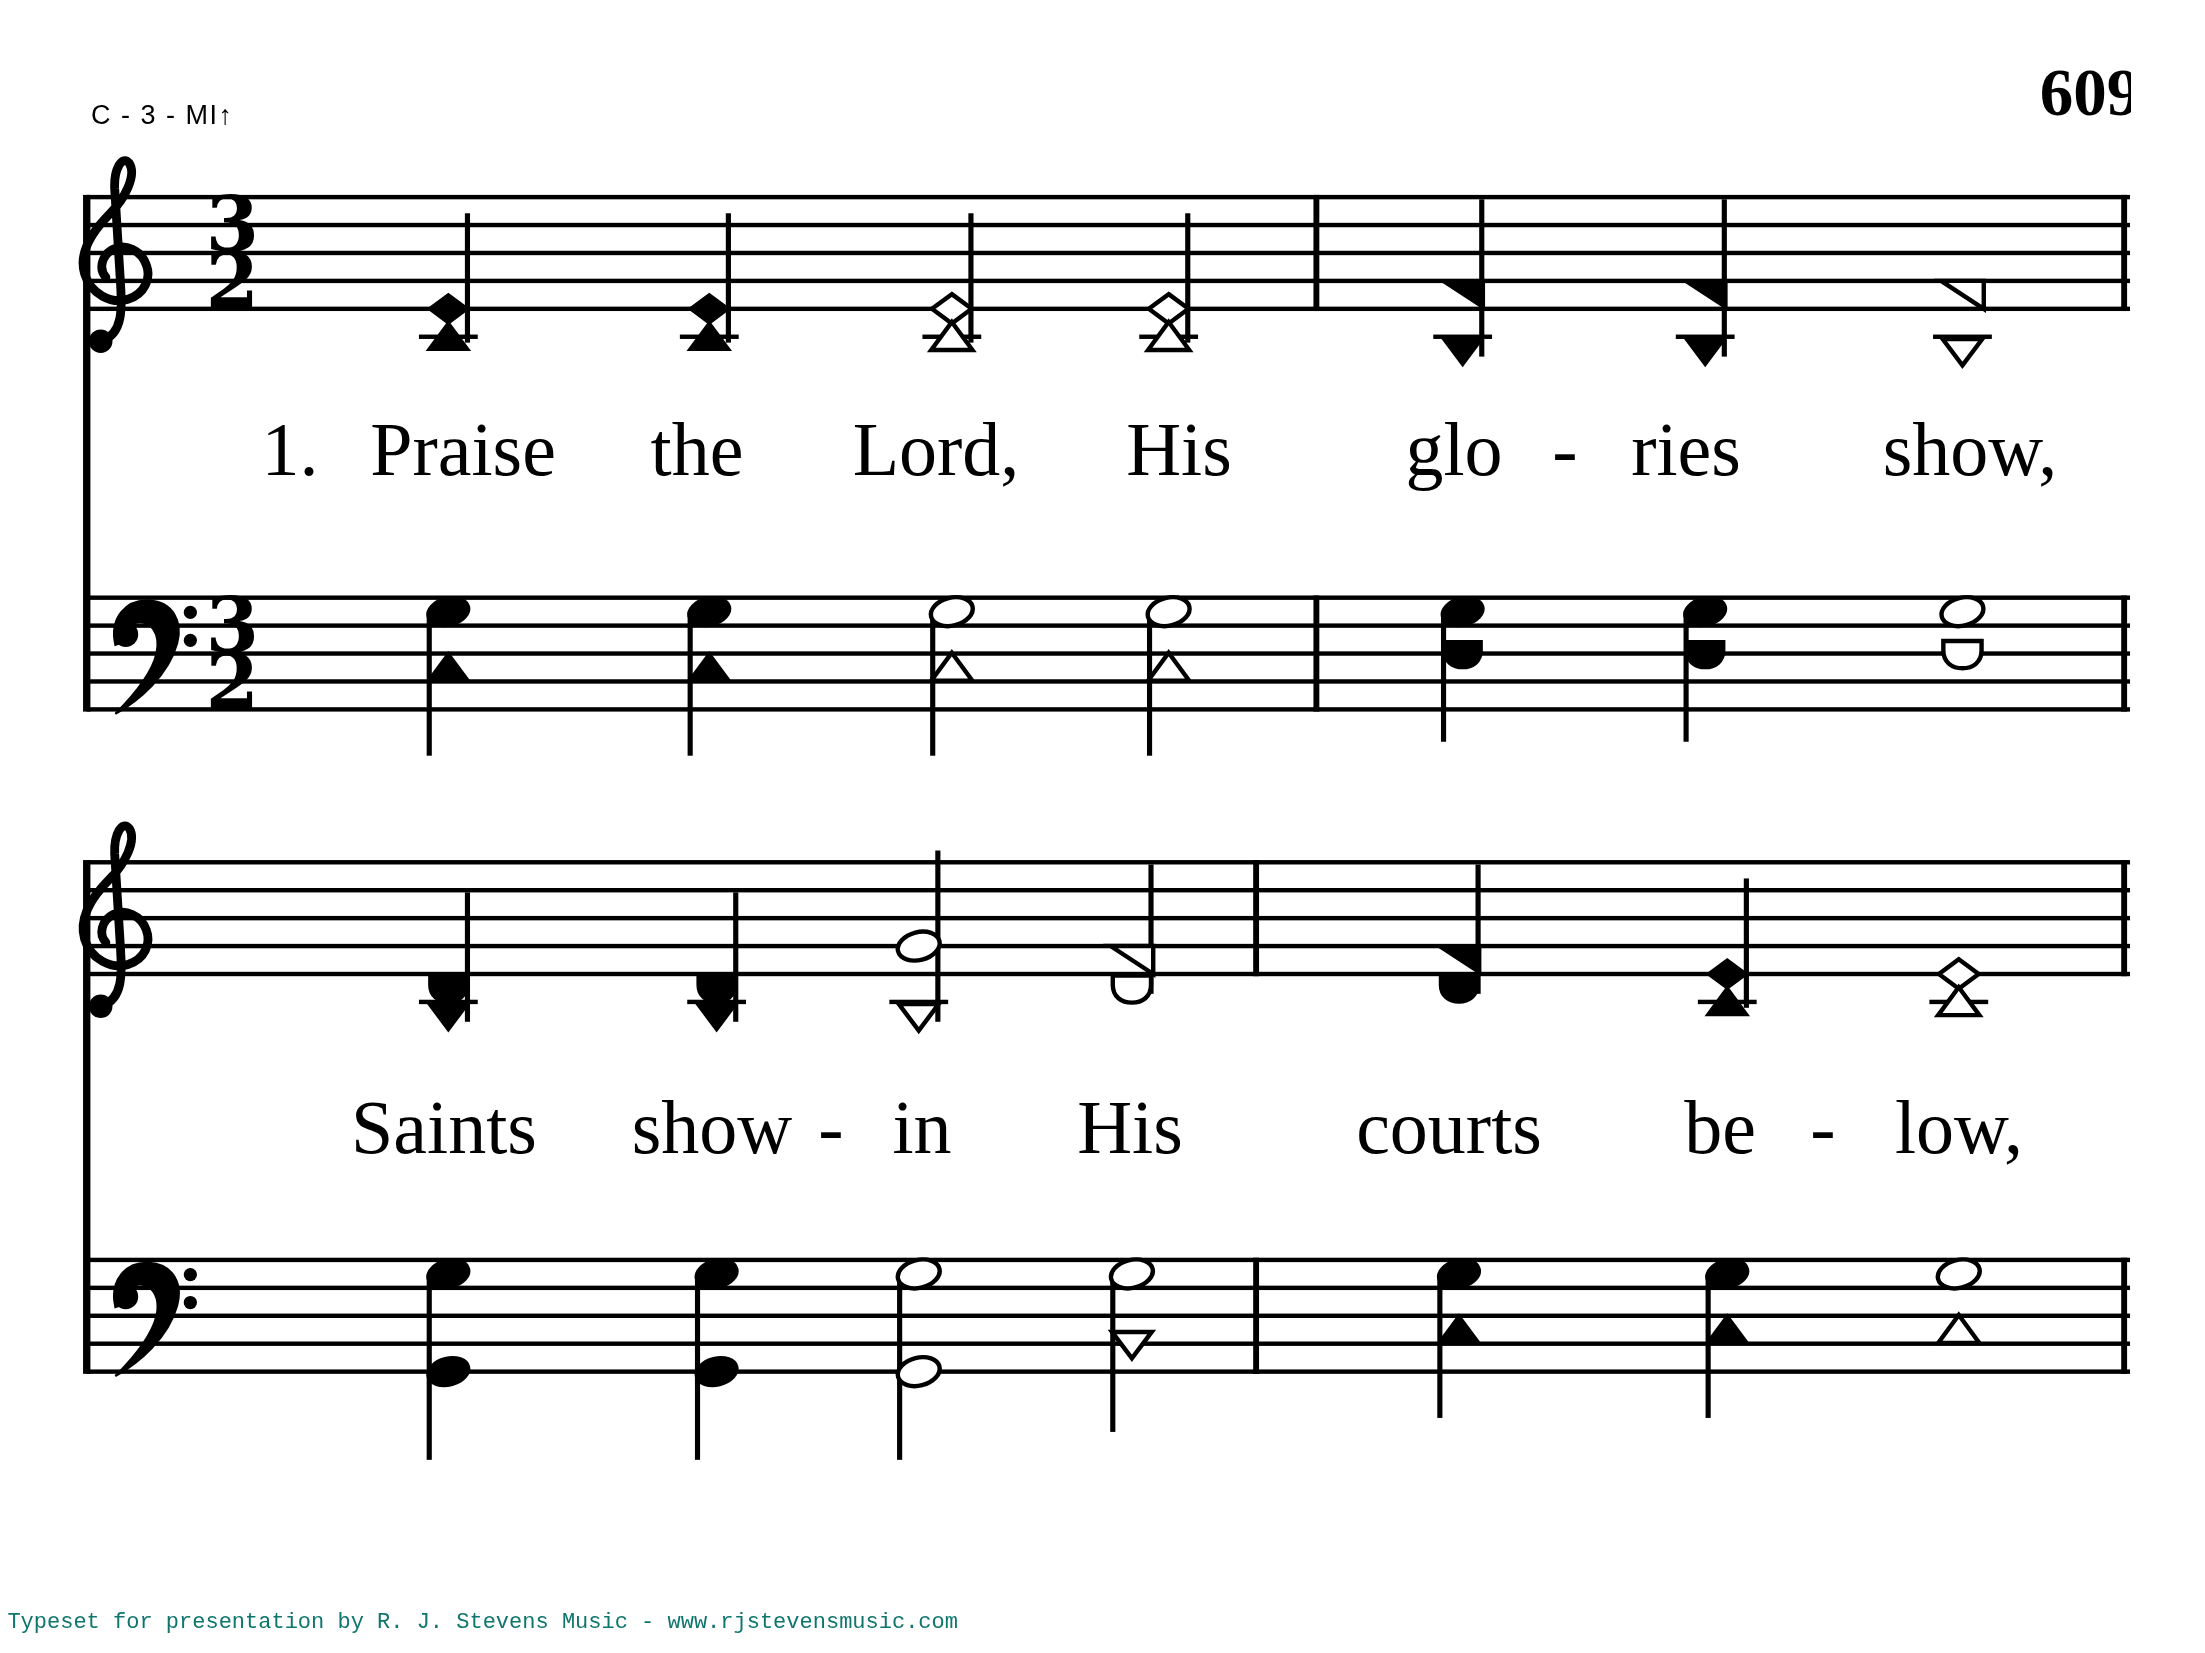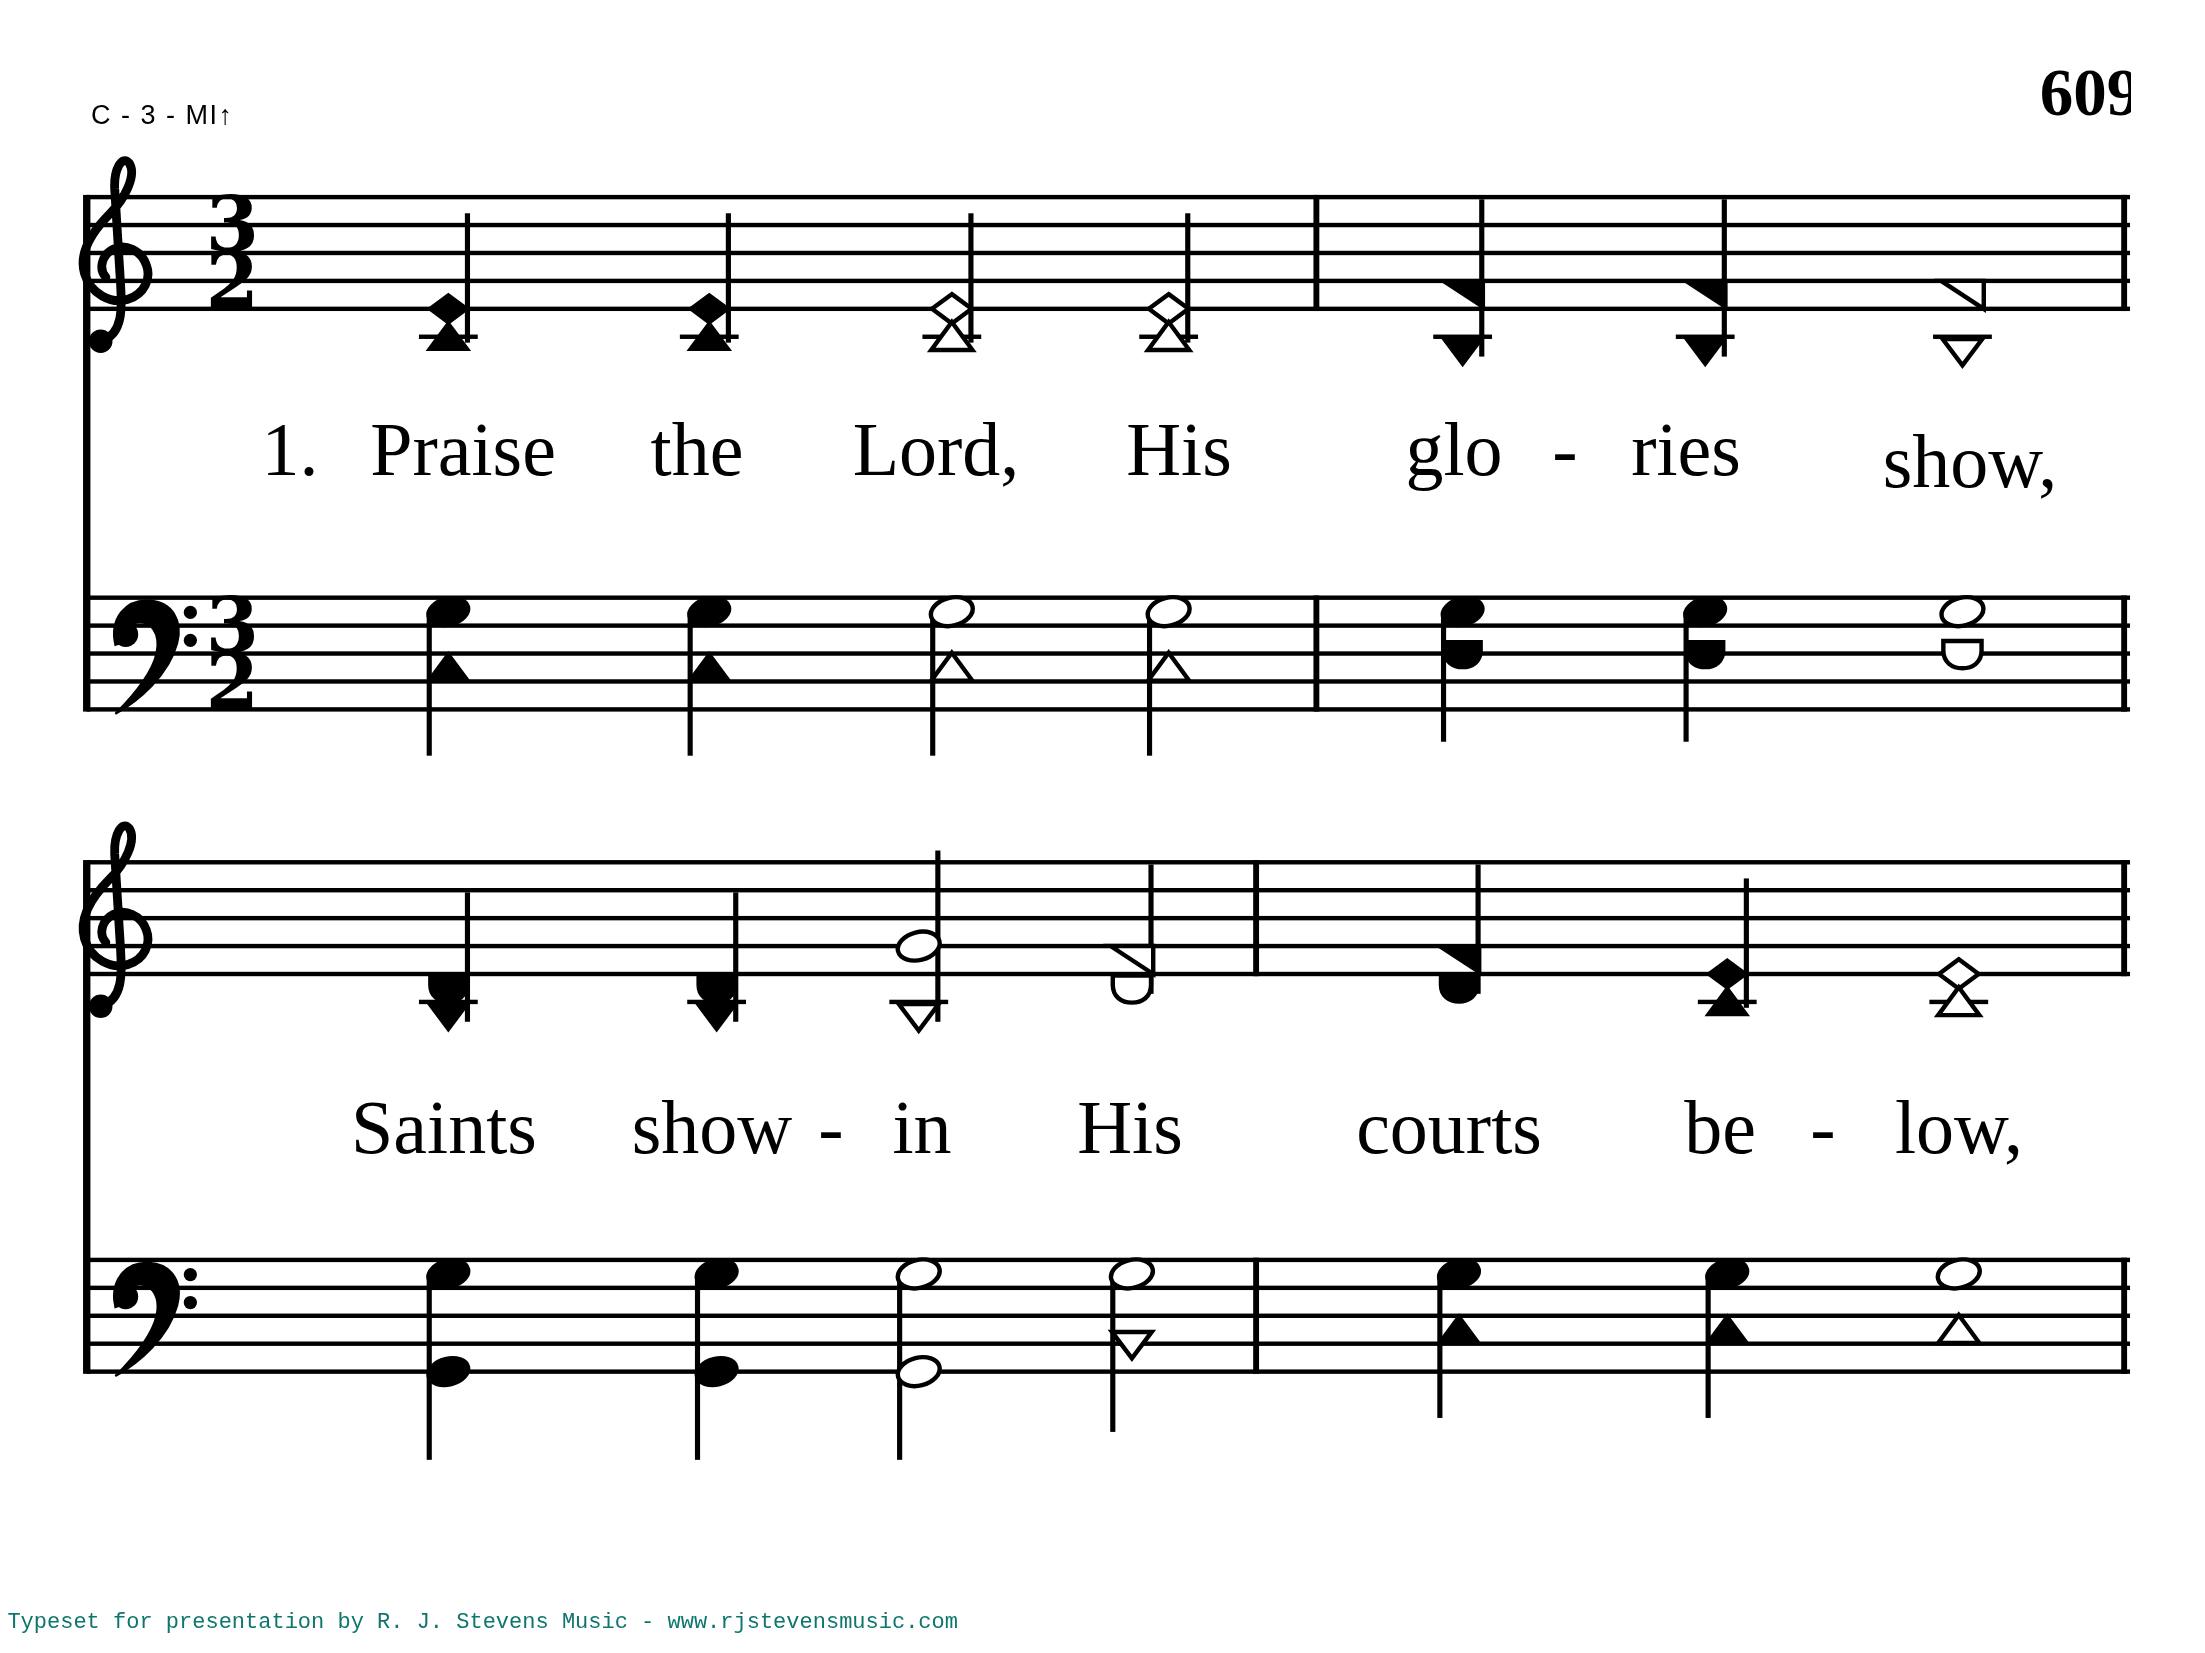--- a/index.html
+++ b/index.html
@@ -344,21 +344,21 @@
 
   <div class="lyric-line" id="lyric-line-1" style="top: 406px;">
       <span class="syllable" style="left: 290px;">1.</span>
       <span class="syllable" style="left: 463px;">Praise</span>
       <span class="syllable" style="left: 697px;">the</span>
       <span class="syllable" style="left: 936px;">Lord,</span>
       <span class="syllable" style="left: 1179px;">His</span>
       <span class="syllable" style="left: 1454px;">glo</span>
       <span class="syllable" style="left: 1565px;">-</span>
       <span class="syllable" style="left: 1686px;">ries</span>
-      <span class="syllable" style="left: 1970px; margin-top: 12px;">show,</span>
+      <span class="syllable" style="left: 1970px;">show,</span>
     </div>
   <div class="lyric-line" id="lyric-line-2" style="top: 1084px;">
       <span class="syllable" style="left: 444px;">Saints</span>
       <span class="syllable" style="left: 712px;">show</span>
       <span class="syllable" style="left: 831px;">-</span>
       <span class="syllable" style="left: 922px;">in</span>
       <span class="syllable" style="left: 1130px;">His</span>
       <span class="syllable" style="left: 1449px;">courts</span>
       <span class="syllable" style="left: 1720px;">be</span>
       <span class="syllable" style="left: 1823px;">-</span>

